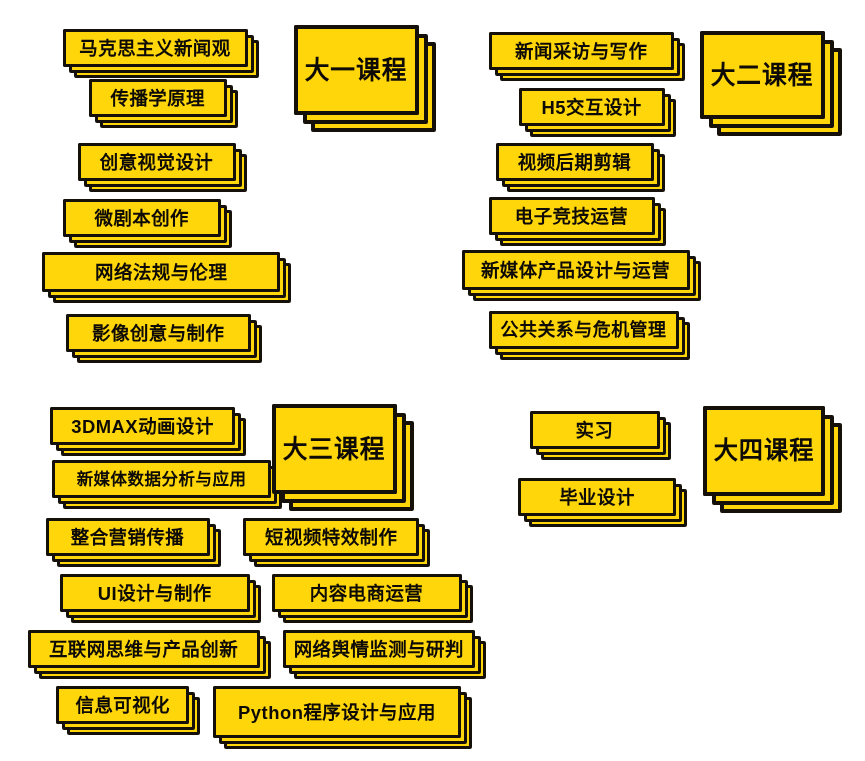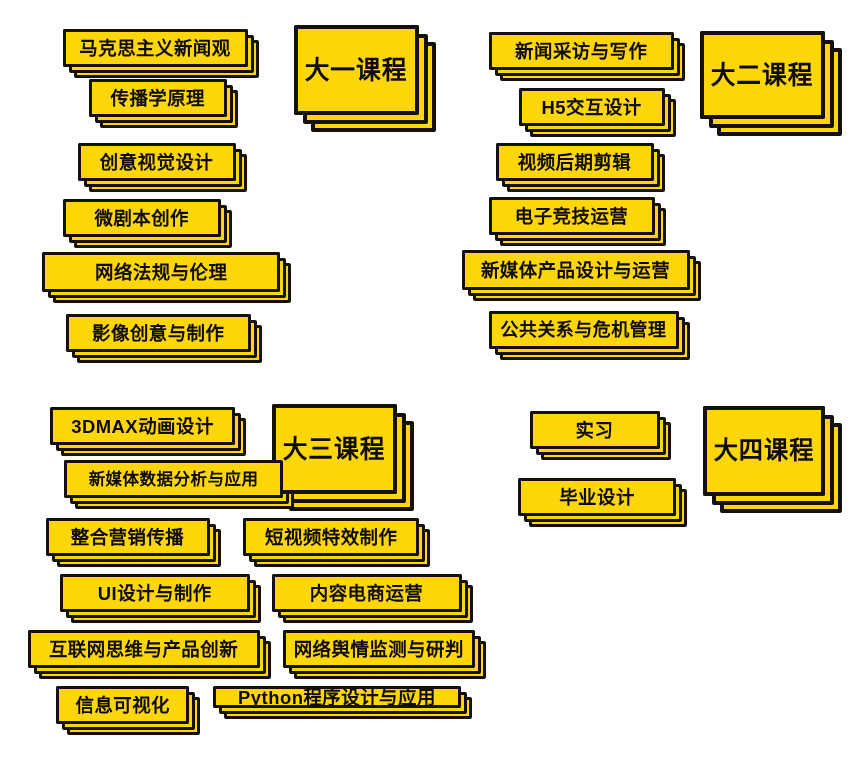--- a/index.html
+++ b/index.html
@@ -204,21 +204,21 @@
         </div>
       </div>
       <div class="card course" style="left: 50px; top: 407px; width: 185px; height: 38px;">
         <div class="layer l3"></div>
         <div class="layer l2"></div>
         <div class="layer l1"></div>
         <div class="face">
           <span class="label">3DMAX动画设计</span>
         </div>
       </div>
-      <div class="card course" style="left: 64px; top: 460px; width: 219px; height: 38px;">
+      <div class="card course" style="left: 52px; top: 460px; width: 219px; height: 38px;">
         <div class="layer l3"></div>
         <div class="layer l2"></div>
         <div class="layer l1"></div>
         <div class="face">
           <span class="label" style="font-size: 17px;">新媒体数据分析与应用</span>
         </div>
       </div>
       <div class="card course" style="left: 46px; top: 518px; width: 164px; height: 38px;">
         <div class="layer l3"></div>
         <div class="layer l2"></div>
@@ -268,21 +268,21 @@
         </div>
       </div>
       <div class="card course" style="left: 56px; top: 686px; width: 133px; height: 38px;">
         <div class="layer l3"></div>
         <div class="layer l2"></div>
         <div class="layer l1"></div>
         <div class="face">
           <span class="label">信息可视化</span>
         </div>
       </div>
-      <div class="card course" style="left: 213px; top: 686px; width: 248px; height: 22px; text-decoration: underline;">
+      <div class="card course" style="left: 213px; top: 686px; width: 248px; height: 52px; text-decoration: underline;">
         <div class="layer l3"></div>
         <div class="layer l2"></div>
         <div class="layer l1"></div>
         <div class="face">
           <span class="label">Python程序设计与应用</span>
         </div>
       </div>
     </div>
     <div style="position: absolute; left: 0px; top: 0px; width: 100%; height: 100%;">
       <div class="card header" style="left: 703px; top: 406px; width: 122px; height: 90px;">

